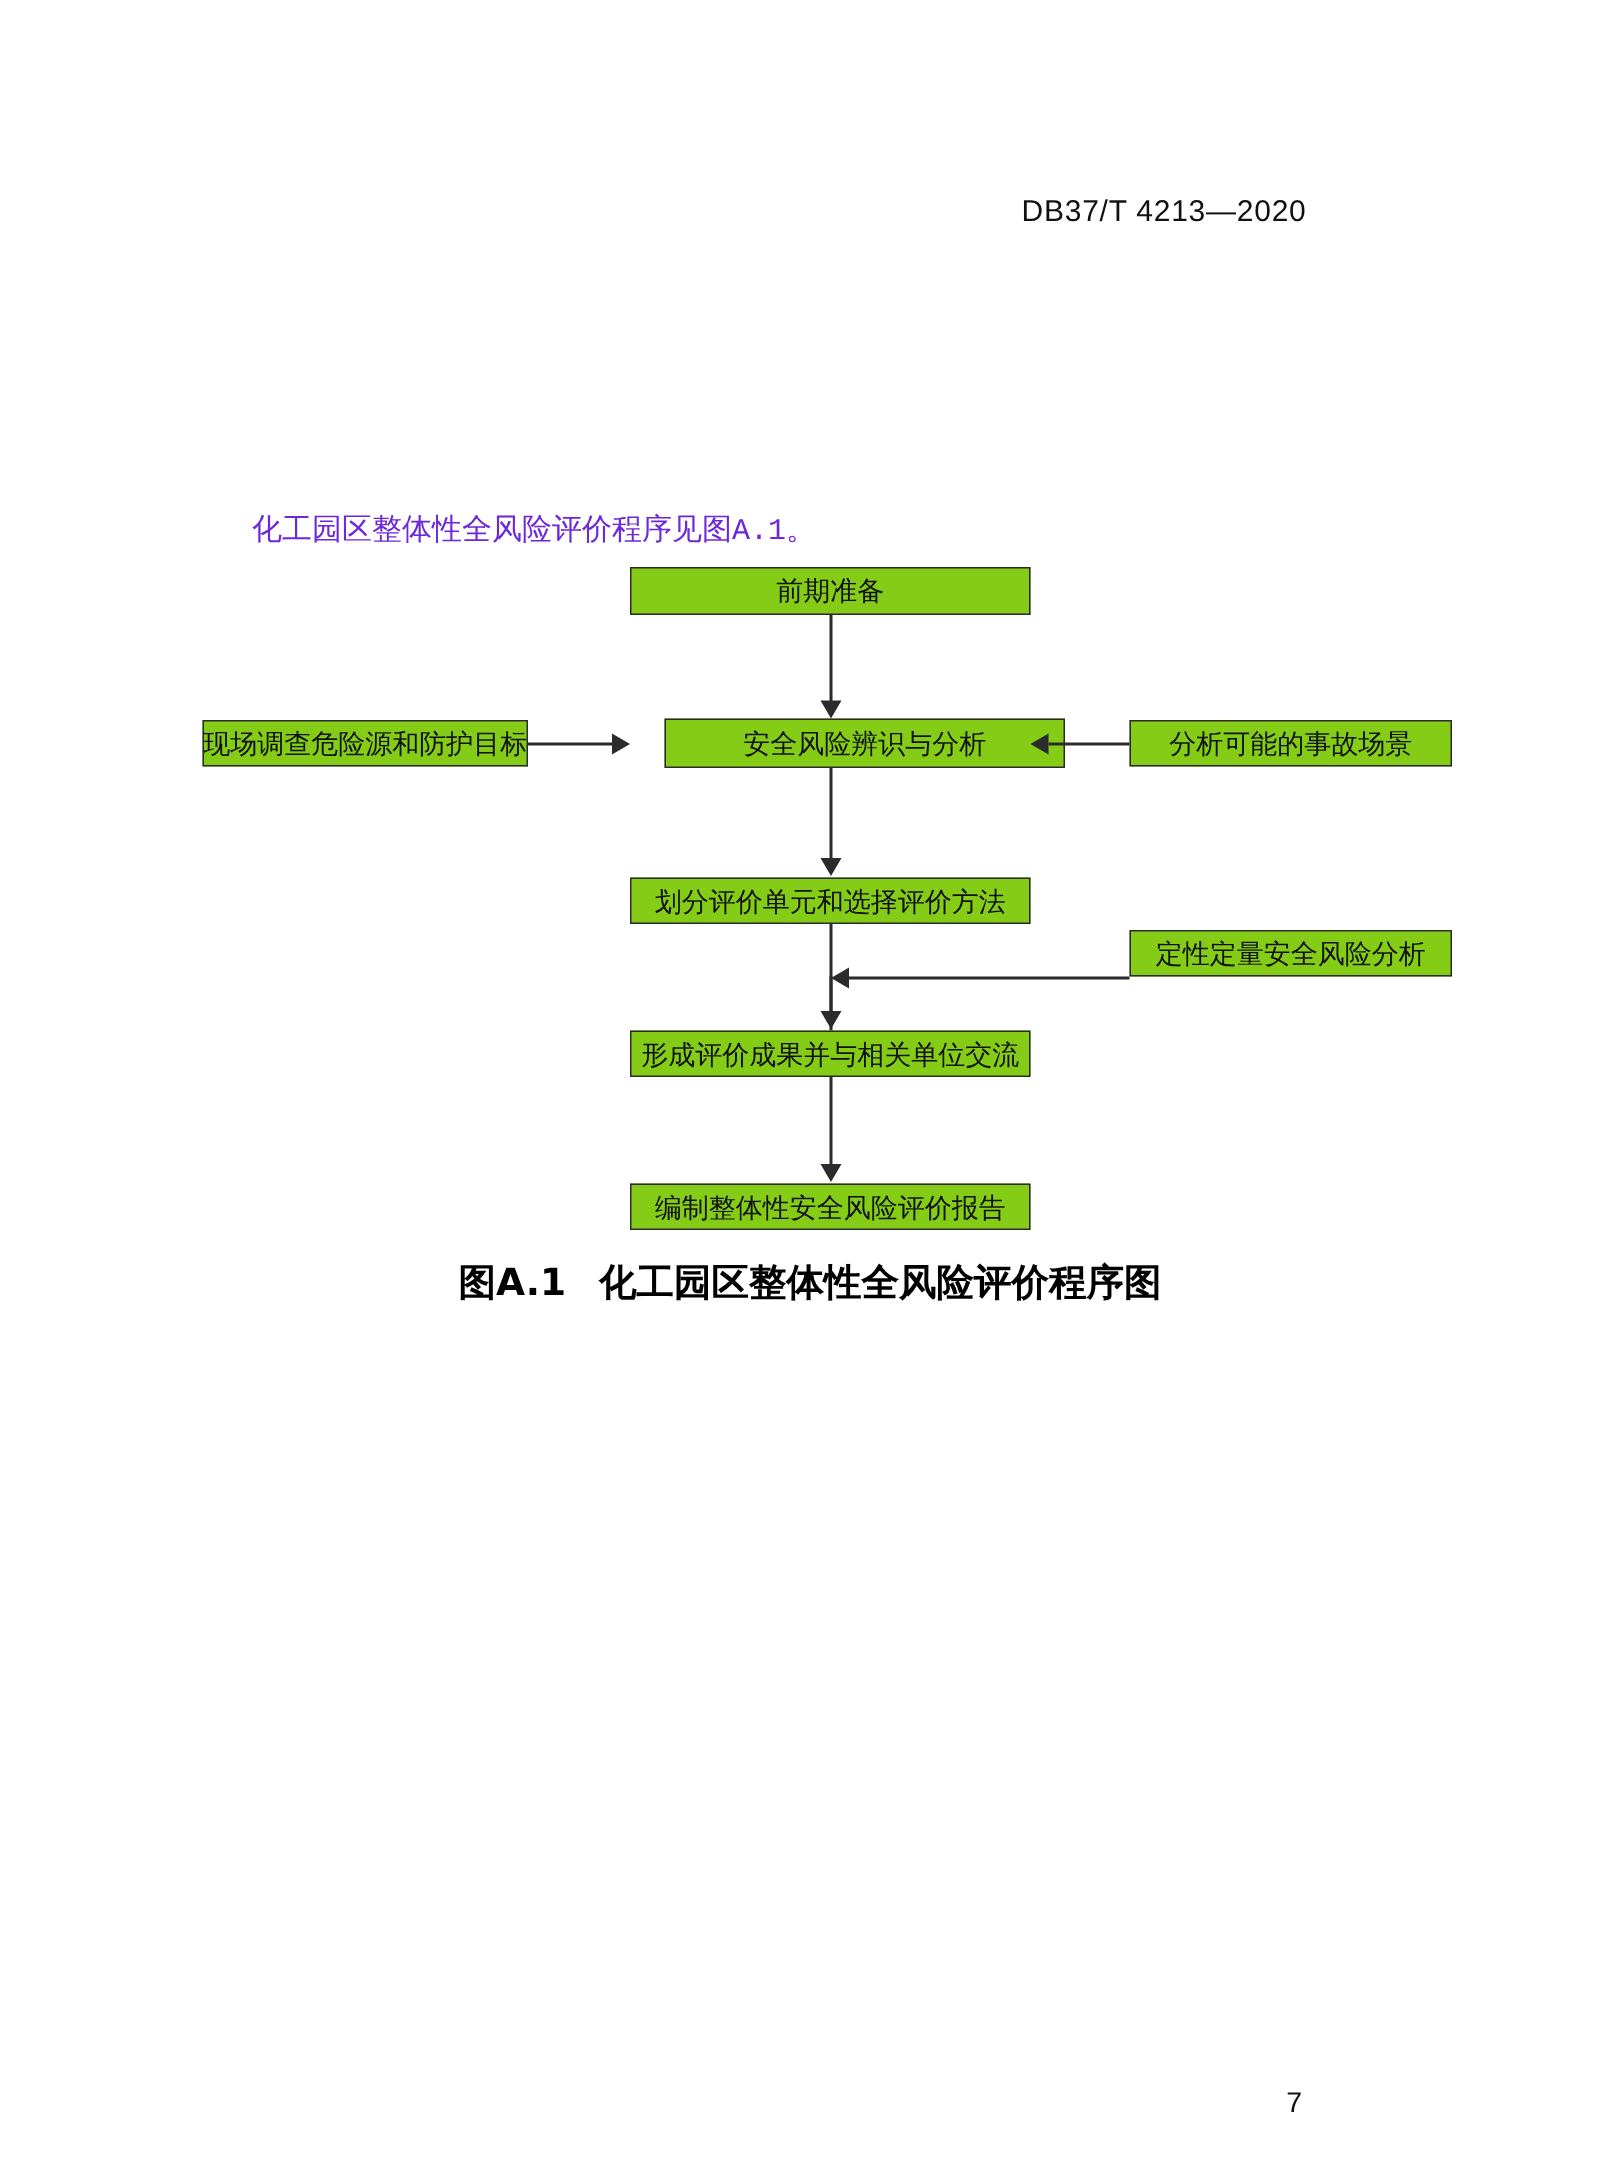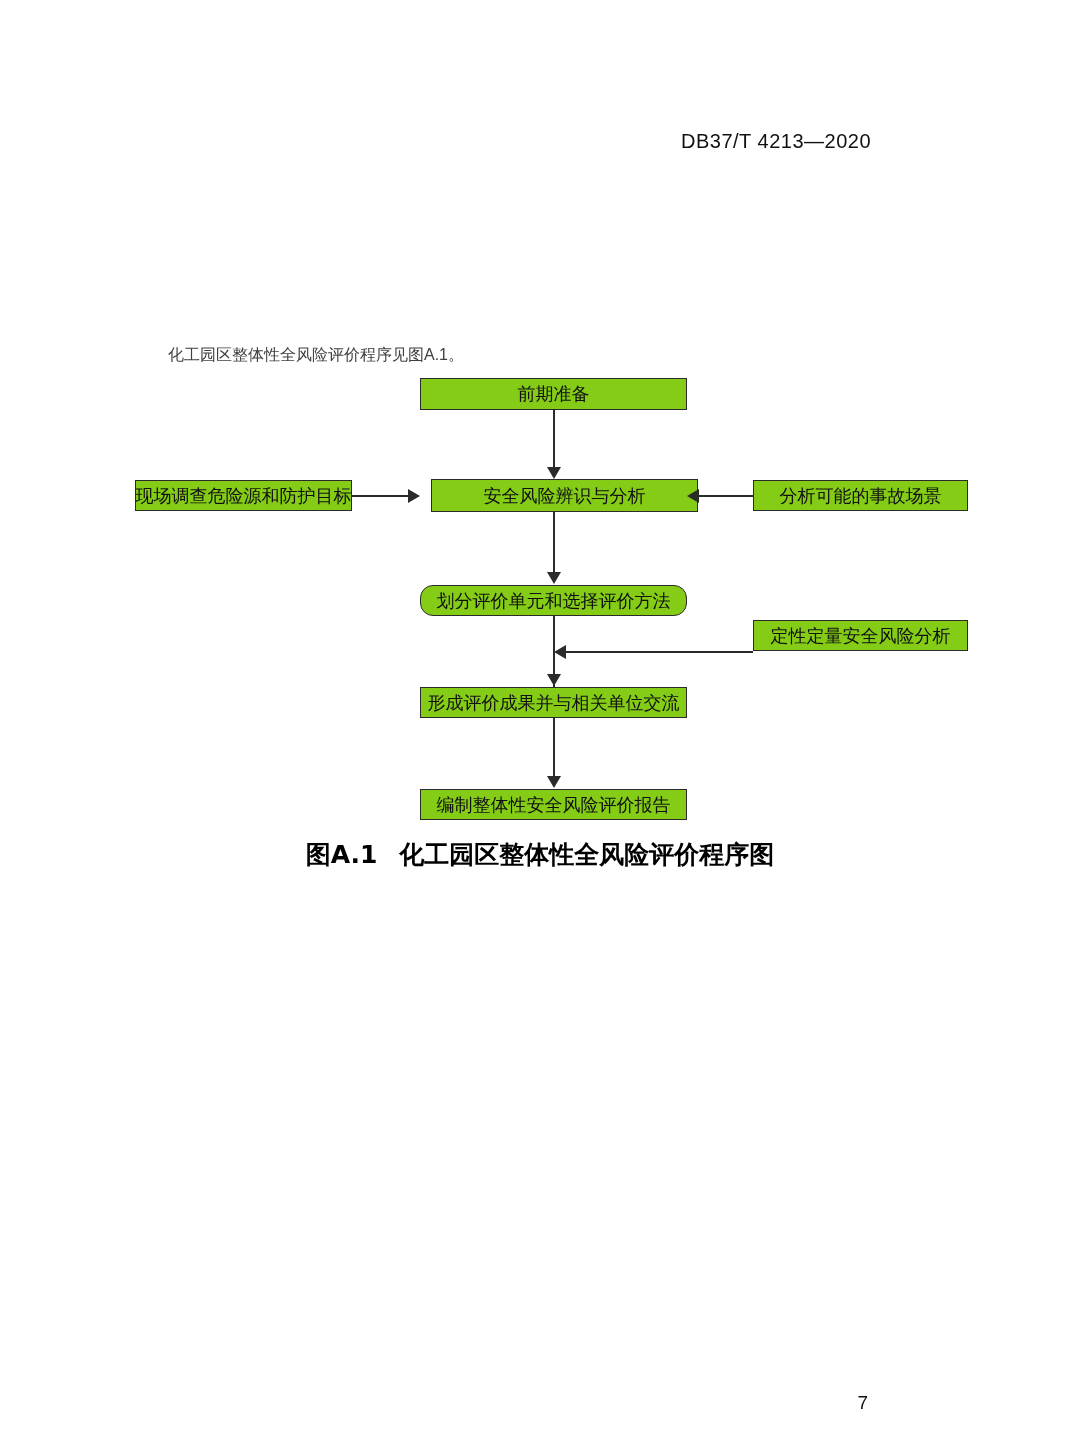--- a/index.html
+++ b/index.html
@@ -61,24 +61,24 @@
     font-weight: bold;
     line-height: 34px;
     color: #000;
   }
 
   
   .intro-paragraph {
     position: absolute;
     top: 340px;
     left: 168px;
-    font-family: Liberation Sans, sans-serif;
-    font-size: 16px;
+    font-family: Liberation Mono, monospace;
+    font-size: 20px;
     line-height: 30px;
-    color: #404040;
+    color: #6d28d9;
     white-space: nowrap;
   }
 
   
   .flowchart {
     position: absolute;
     top: 370px;
     left: 0;
     width: 1080px;
     height: 470px;
@@ -173,30 +173,30 @@
 
     <div class="fc-box" style="left:420px; top:8px; width:267px; height:32px;">前期准备</div>
 
     <div class="fc-vline" style="left:553px; top:40px; height:58px;"></div>
     <div class="fc-arrow-down" style="left:546.5px; top:97px;"></div>
 
     <div class="fc-box" style="left:135px; top:110px; width:217px; height:31px;">现场调查危险源和防护目标</div>
     <div class="fc-hline" style="left:352px; top:125px; width:56px;"></div>
     <div class="fc-arrow-right" style="left:408px; top:118.5px;"></div>
 
-    <div class="fc-box" style="left:431px; top:109px; width:267px; height:33px;">安全风险辨识与分析</div>
+    <div class="fc-box" style="left:443px; top:109px; width:267px; height:33px;">安全风险辨识与分析</div>
 
     <div class="fc-box" style="left:753px; top:110px; width:215px; height:31px;">分析可能的事故场景</div>
     <div class="fc-hline" style="left:699px; top:125px; width:54px;"></div>
     <div class="fc-arrow-left" style="left:687px; top:118.5px;"></div>
 
     <div class="fc-vline" style="left:553px; top:142px; height:61px;"></div>
     <div class="fc-arrow-down" style="left:546.5px; top:202px;"></div>
 
-    <div class="fc-box" style="left:420px; top:215px; width:267px; height:31px;border-radius:13px;">划分评价单元和选择评价方法</div>
+    <div class="fc-box" style="left:420px; top:215px; width:267px; height:31px;">划分评价单元和选择评价方法</div>
 
     <div class="fc-vline" style="left:553px; top:246px; height:62px;"></div>
     <div class="fc-vline" style="left:553px; top:281px; height:36px;"></div>
     <div class="fc-arrow-down" style="left:546.5px; top:304px;"></div>
 
     <div class="fc-box" style="left:753px; top:250px; width:215px; height:31px;">定性定量安全风险分析</div>
     <div class="fc-hline" style="left:566px; top:281px; width:187px;"></div>
     <div class="fc-arrow-left" style="left:554px; top:274.5px;"></div>
 
     <div class="fc-box" style="left:420px; top:317px; width:267px; height:31px;">形成评价成果并与相关单位交流</div>

